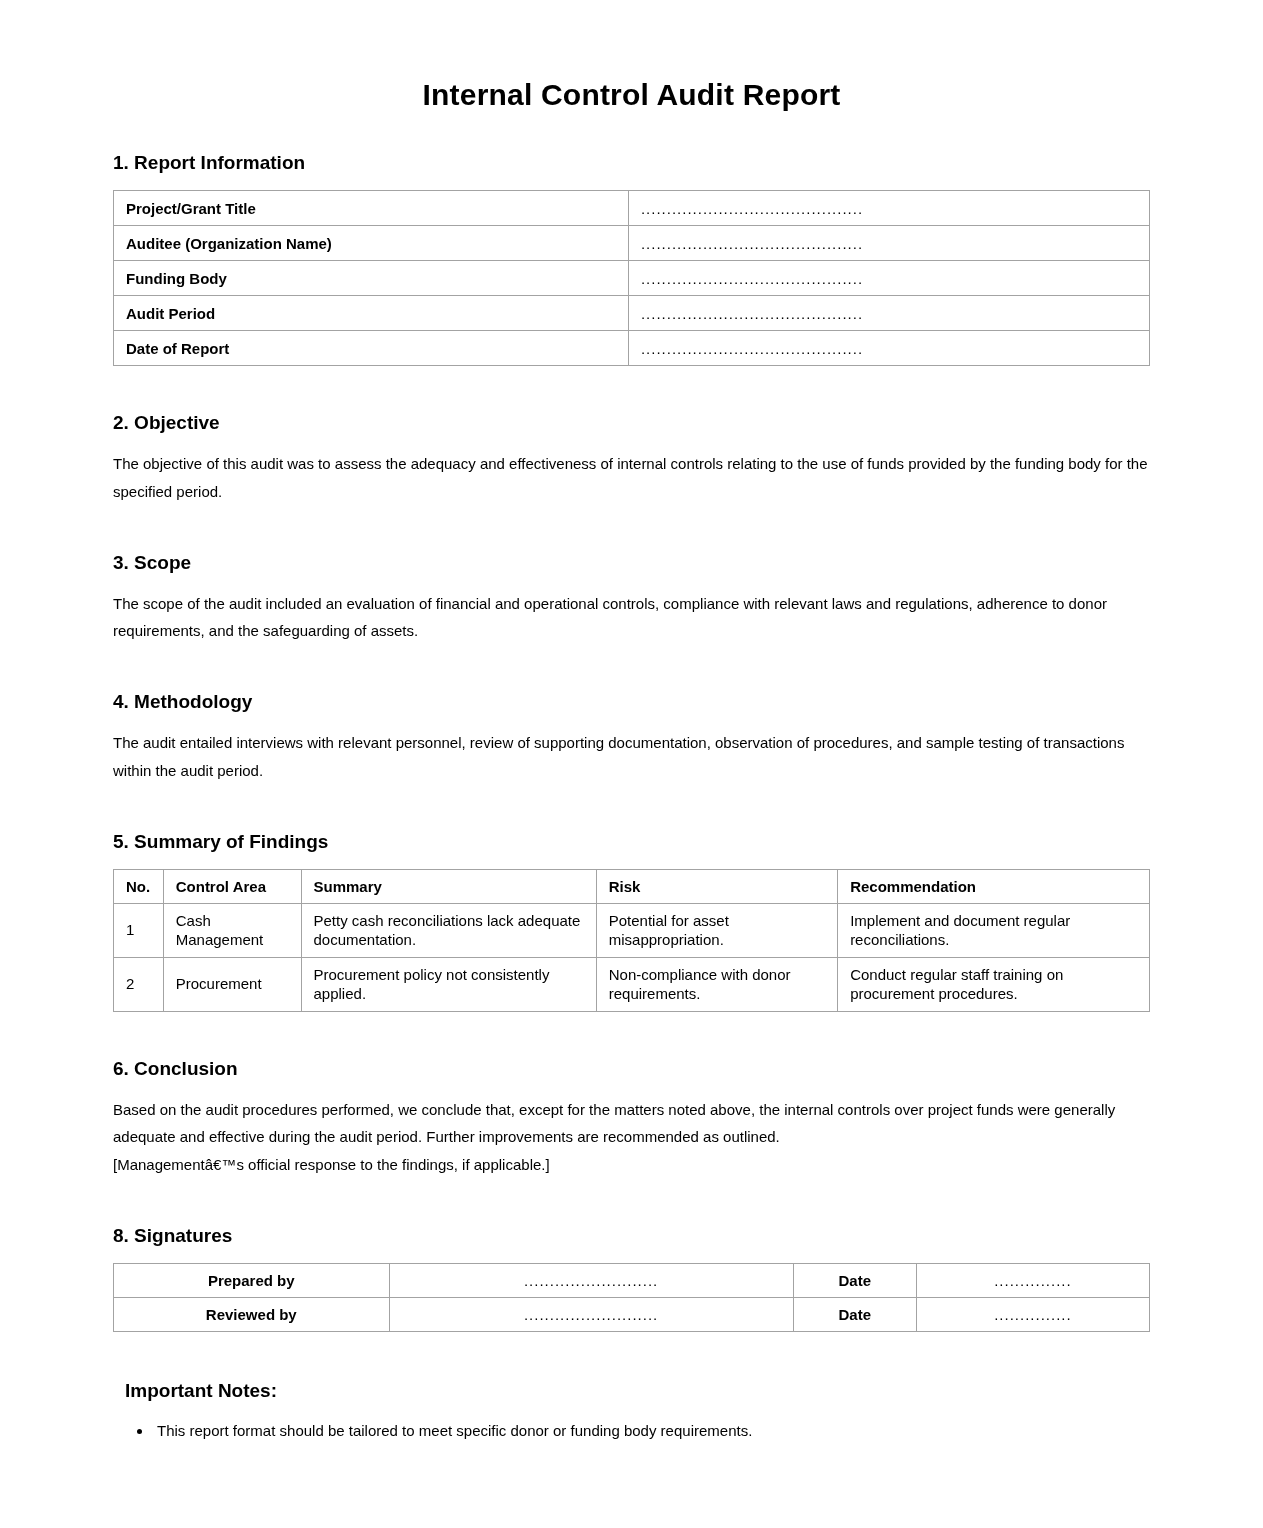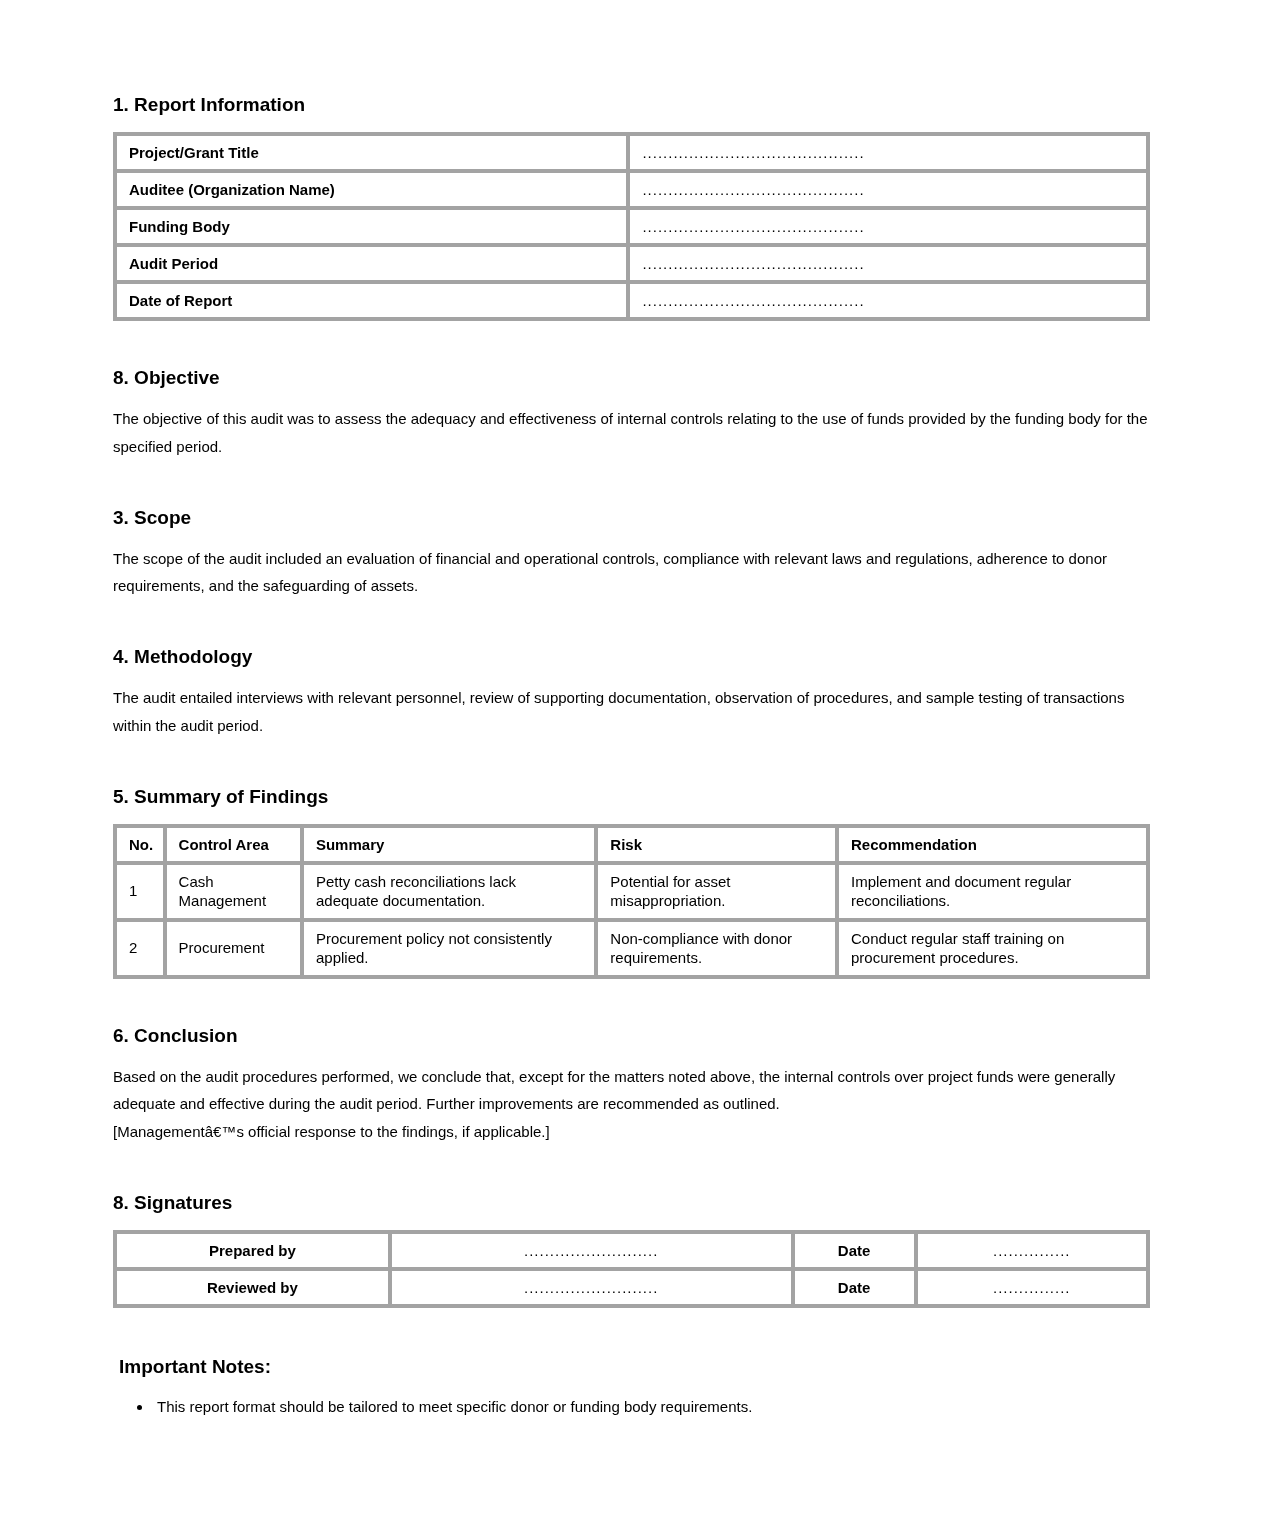--- a/index.html
+++ b/index.html
@@ -33,21 +33,21 @@
     font-size: 15px;
     line-height: 1.85;
     margin: 0;
   }
   table {
     width: 100%;
     border-collapse: collapse;
     table-layout: fixed;
   }
   td, th {
-    border: 4px solid #a3a3a3;
+    border: 1px solid #a3a3a3;
     font-size: 15px;
     text-align: left;
     vertical-align: middle;
     padding: 8px 12px;
   }
   
   .info-table td { height: 35px; }
   .info-table .cell-label { font-weight: bold; width: 49.7%; }
   .dots { letter-spacing: 1px; white-space: nowrap; overflow: hidden; }
   
@@ -62,35 +62,36 @@
   .sig-table td { height: 34px; text-align: center; }
   .sig-table .cell-label { font-weight: bold; }
   .sig-col1 { width: 26.6%; }
   .sig-col2 { width: 39.0%; }
   .sig-col3 { width: 11.9%; }
   .sig-col4 { width: 22.5%; }
   
   .notes-heading {
     font-size: 19px;
     font-weight: bold;
-    margin: 48px 0 14px 6px;
+    margin: 48px 0 14px 12px;
   }
   .notes-list {
     margin: 15px;
     padding-left: 25px;
     font-size: 15px;
     line-height: 1.85;
   }
   .notes-list li { padding-left: 4px; }
 </style>
 </head>
 <body>
 
 <div class="page">
 
+  <h1 class="doc-title">Internal Control Audit Report</h1>
 
   <h2 class="section-heading first">1. Report Information</h2>
   <table class="info-table">
     <tbody>
       <tr>
         <td class="cell-label">Project/Grant Title</td>
         <td><span class="dots">...........................................</span></td>
       </tr>
       <tr>
         <td class="cell-label">Auditee (Organization Name)</td>
@@ -104,21 +105,21 @@
         <td class="cell-label">Audit Period</td>
         <td><span class="dots">...........................................</span></td>
       </tr>
       <tr>
         <td class="cell-label">Date of Report</td>
         <td><span class="dots">...........................................</span></td>
       </tr>
     </tbody>
   </table>
 
-  <h2 class="section-heading">8. Objective</h2>
+  <h2 class="section-heading">2. Objective</h2>
   <p class="body-text">The objective of this audit was to assess the adequacy and effectiveness of internal controls relating to the use of funds provided by the funding body for the specified period.</p>
 
   <h2 class="section-heading">3. Scope</h2>
   <p class="body-text">The scope of the audit included an evaluation of financial and operational controls, compliance with relevant laws and regulations, adherence to donor requirements, and the safeguarding of assets.</p>
 
   <h2 class="section-heading">4. Methodology</h2>
   <p class="body-text">The audit entailed interviews with relevant personnel, review of supporting documentation, observation of procedures, and sample testing of transactions within the audit period.</p>
 
   <h2 class="section-heading">5. Summary of Findings</h2>
   <table class="findings-table">

